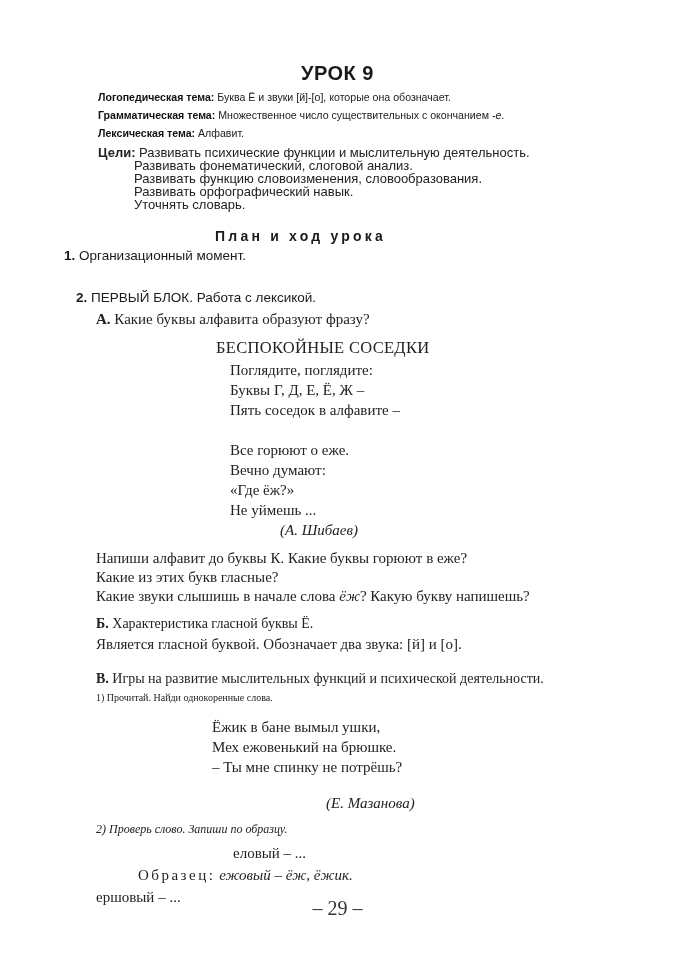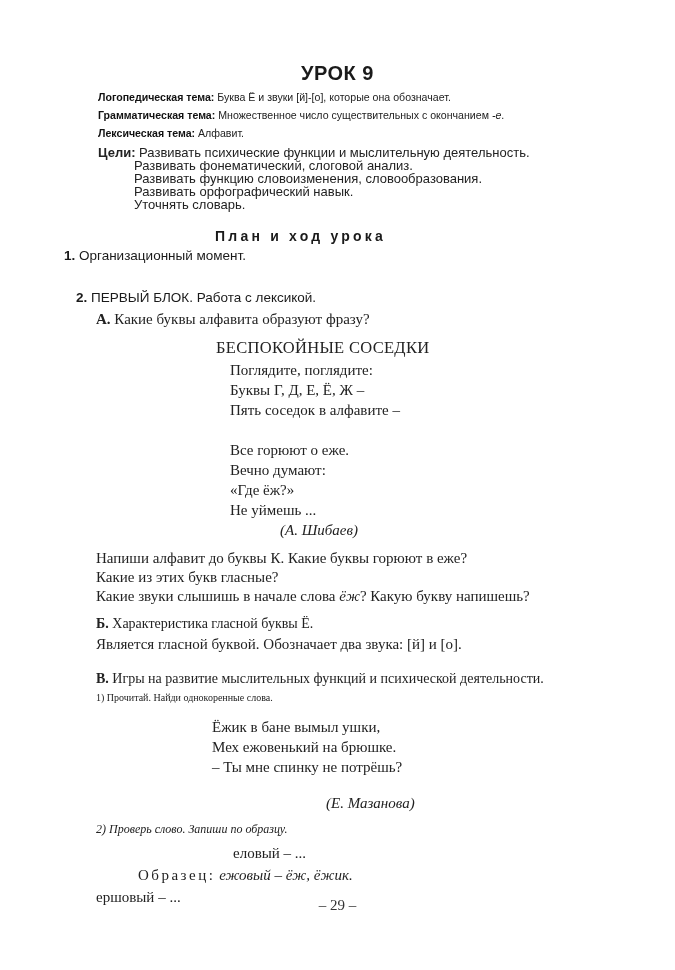--- a/index.html
+++ b/index.html
@@ -12,21 +12,21 @@
   .meta b { color: #111; }
   .goal { font-size: 13px; color: #222; }
   .plan { left: 0; width: 601px; top: 228px; text-align: center; font-size: 14px; font-weight: bold; letter-spacing: 3.2px; }
   .step { font-size: 13.5px; }
   .step b { font-weight: bold; }
   .body-serif { font-size: 15px; color: #222; }
   .poem { font-size: 15px; line-height: 20px; color: #222; }
   .poem-title { font-size: 16.5px; letter-spacing: 0.3px; color: #222; }
   .author { font-style: italic; font-size: 15px; color: #222; }
   .spaced { letter-spacing: 2.5px; }
-  .pagenum { left: 0; width: 675px; top: 897px; text-align: center; font-size: 15px; color: #333; }
+  .pagenum { left: 0; width: 675px; top: 897px; text-align: center; font-size: 20px; color: #333; }
 </style>
 </head>
 <body>
 
 <div>
 
   <div class="abs sans title">УРОК 9</div>
 
   <div class="abs sans meta" style="left:98px; top:91px;">
     <b>Логопедическая тема:</b><span> Буква Ё и звуки [й]-[о], которые она обозначает.</span>

